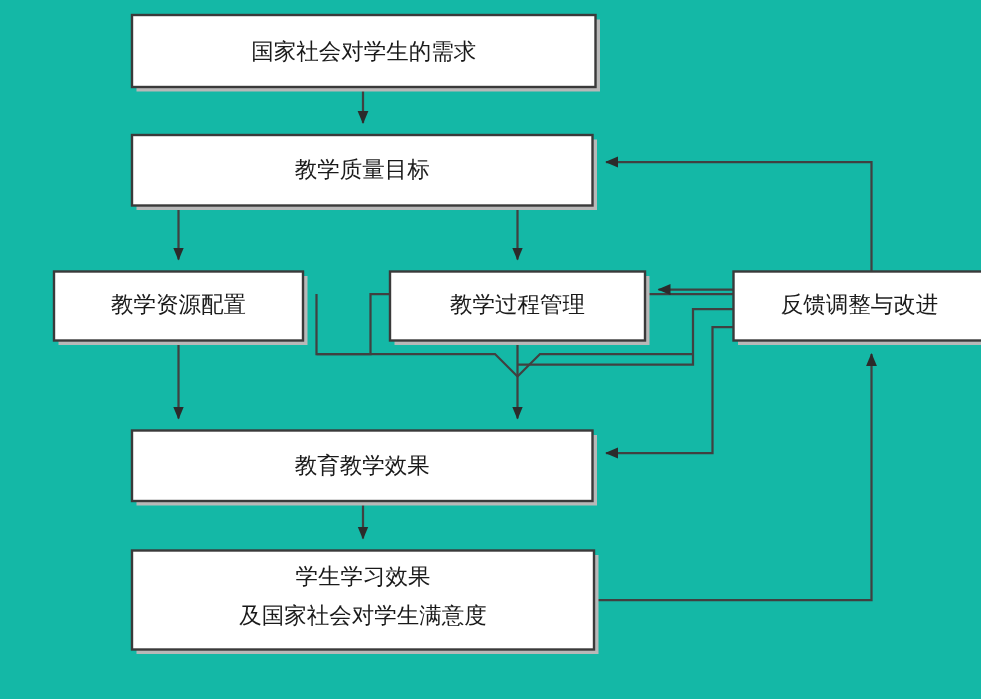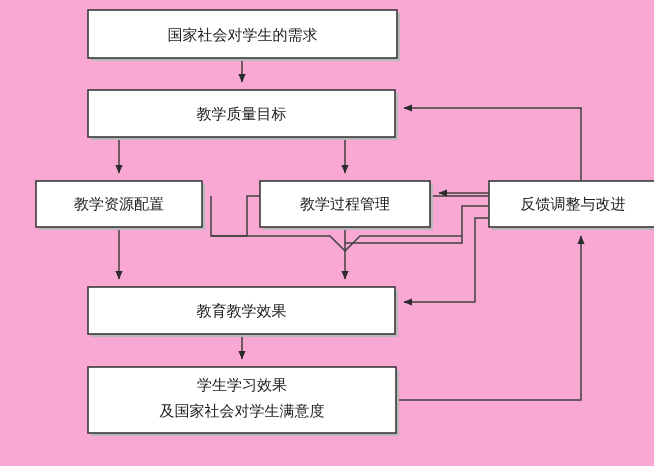--- a/index.html
+++ b/index.html
@@ -7,21 +7,21 @@
     padding: 0;
     background: #ffffff;
   }
   body {
     font-family: "DejaVu Sans", "Liberation Sans", sans-serif;
   }
   #diagram-root {
     position: relative;
     width: 654px;
     height: 466px;
-    background: #f9a8d4;
+    background: #14b8a6;
     overflow: hidden;
   }
   svg#flowchart {
     position: absolute;
     left: 0;
     top: 0;
     width: 654px;
     height: 466px;
     display: block;
   }

